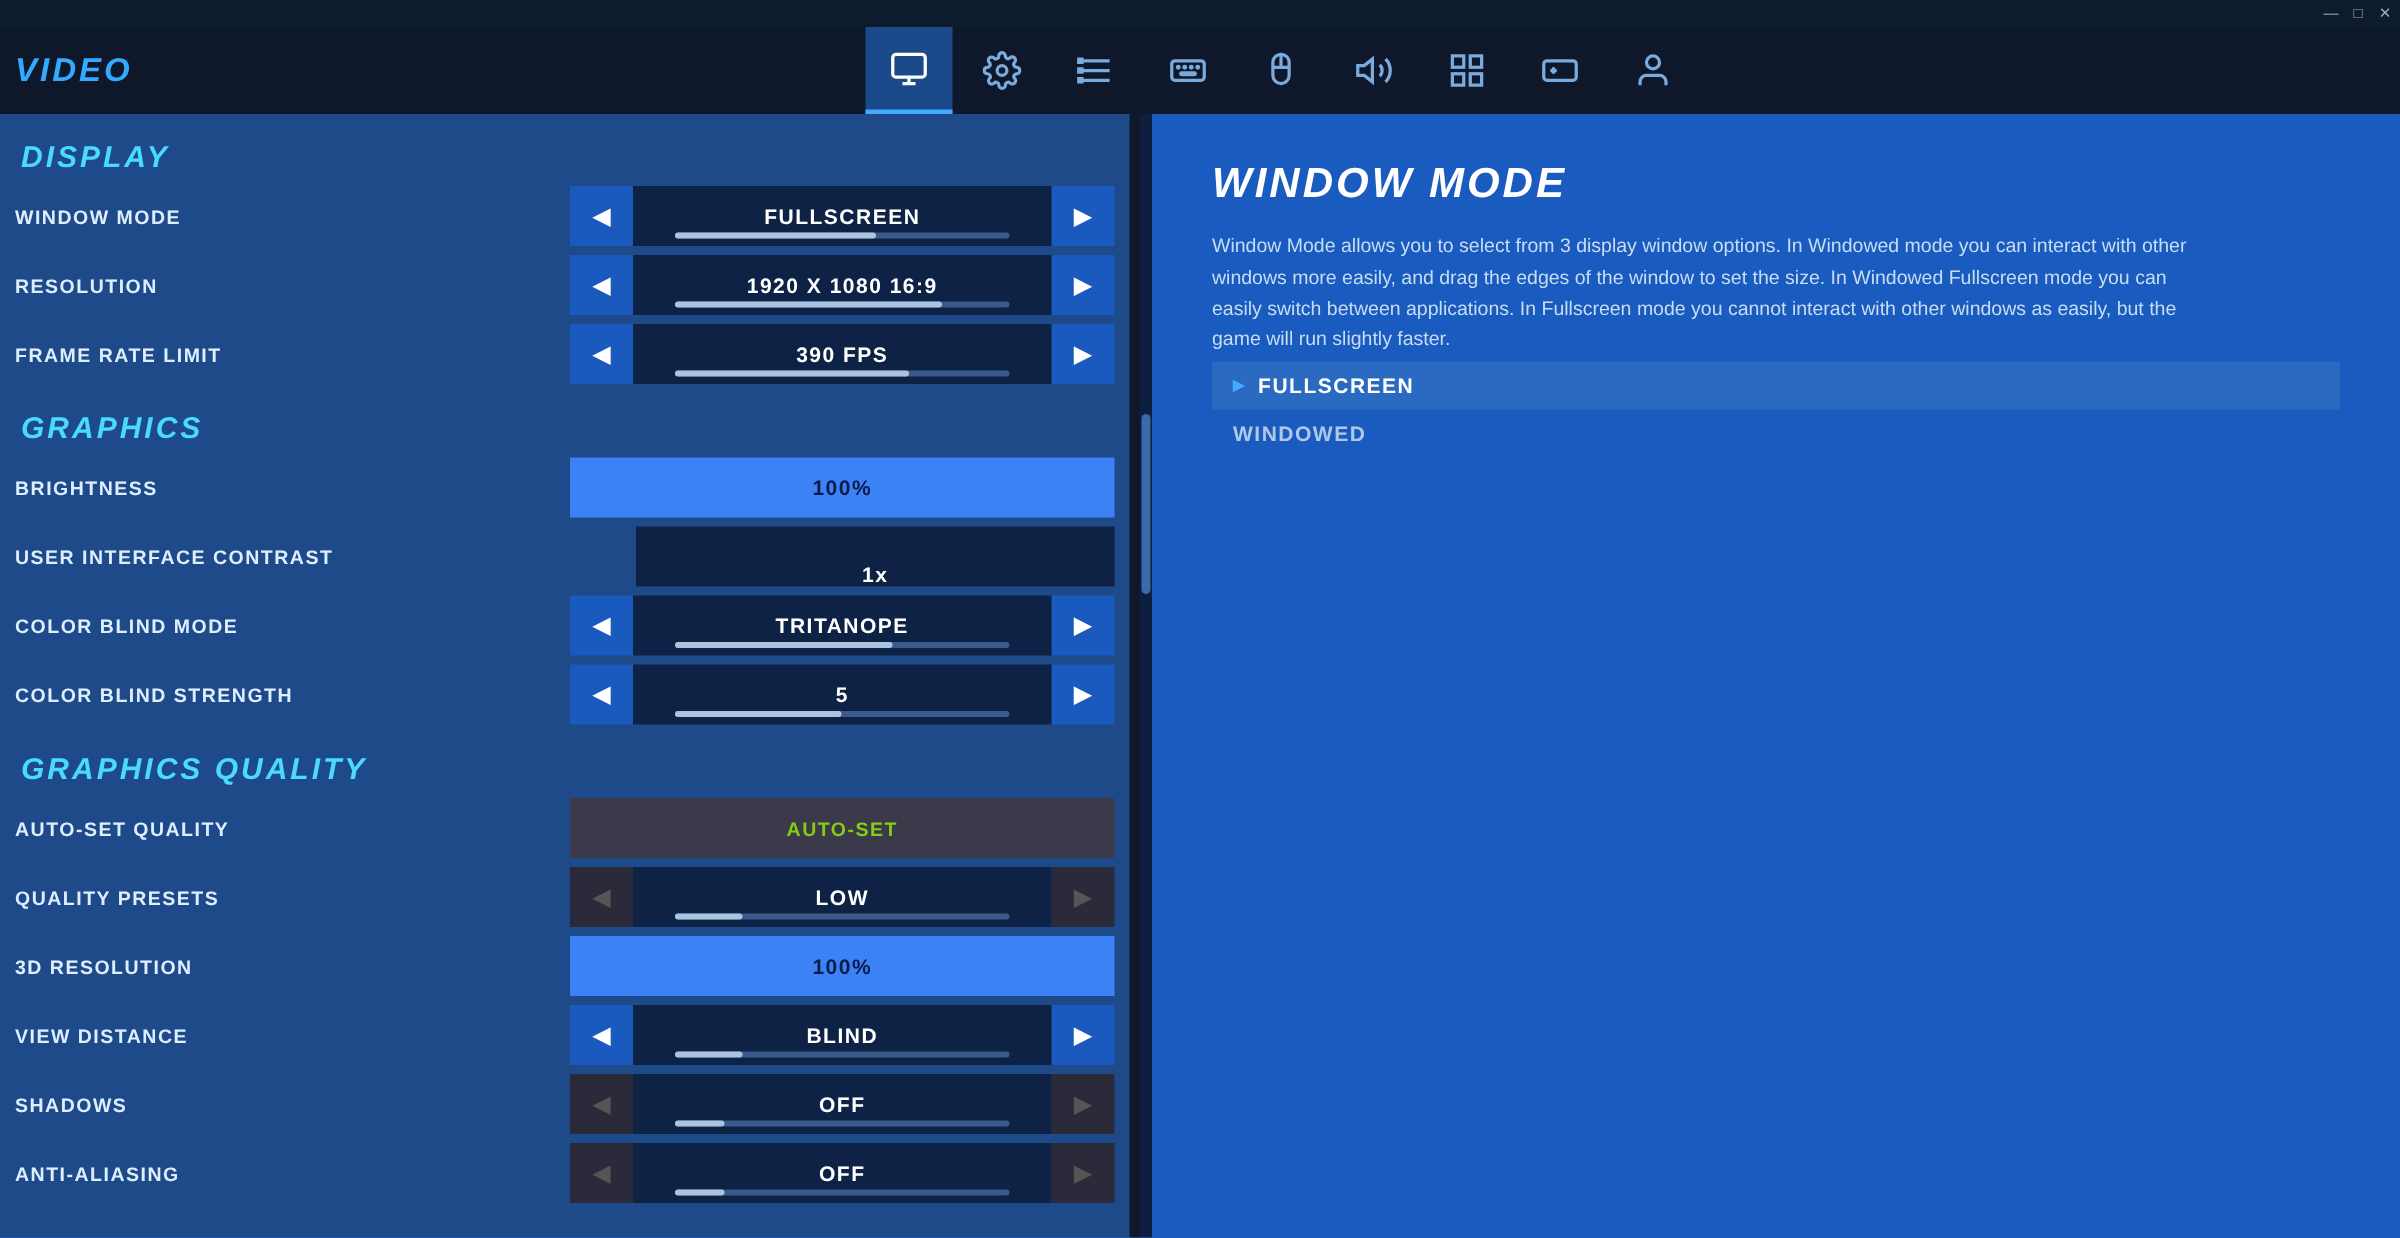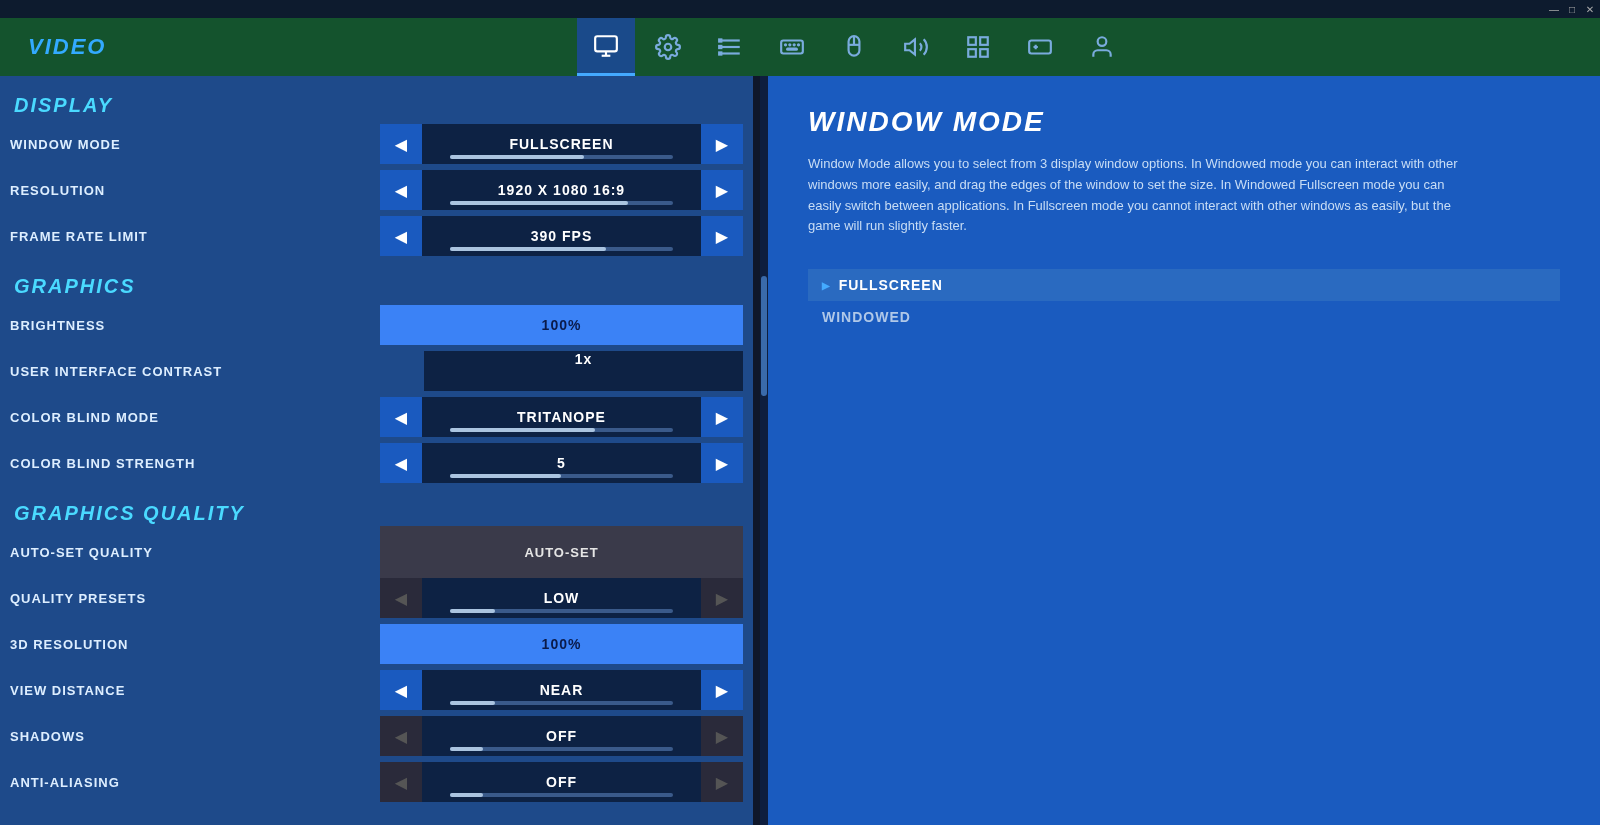--- a/index.html
+++ b/index.html
@@ -28,25 +28,25 @@
       color: #aaa;
       font-size: 10px;
       cursor: pointer;
       display: flex;
       align-items: center;
       justify-content: center;
     }
 
     
     .top-nav {
-      background: #14532d;
+      background: #0f172a;
       height: 58px;
       display: flex;
       align-items: center;
-      padding: 0 28px;
+      padding: 0 10px;
     }
     .page-title {
       color: #3af;
       font-size: 22px;
       font-weight: 900;
       letter-spacing: 2px;
       text-transform: uppercase;
       margin-right: 30px;
       font-style: italic;
     }
@@ -175,41 +175,41 @@
       background: #3b82f6;
       color: #0a1a4a;
     }
 
     
     .slider-display {
       flex: 1;
       background: #0d2244;
       height: 40px;
       display: flex;
-      align-items: flex-start;
+      align-items: flex-end;
       justify-content: center;
       font-size: 14px;
       font-weight: 900;
       letter-spacing: 1px;
       color: white;
       margin-left: 44px;
     }
 
     
     .auto-set-btn {
       flex: 1;
       background: #3a3a4a;
-      height: 52px;
+      height: 40px;
       display: flex;
       align-items: center;
       justify-content: center;
       font-size: 13px;
       font-weight: 900;
       letter-spacing: 1px;
-      color: #e5e5e5;
+      color: #84cc16;
       cursor: pointer;
       border: none;
     }
 
     
     .arrow-btn.disabled {
       background: #2a2a3a;
       color: #555;
     }
 
@@ -227,21 +227,21 @@
       color: white;
       margin-bottom: 16px;
       text-transform: uppercase;
     }
     .right-panel-desc {
       font-size: 13px;
       color: #c8ddf5;
       line-height: 1.6;
       font-weight: normal;
       font-family: Arial, sans-serif;
-      margin-bottom: 32px;
+      margin-bottom: 4px;
       max-width: 660px;
     }
 
     
     .option-list {
       display: flex;
       flex-direction: column;
       gap: 0;
     }
     .option-item {
@@ -496,21 +496,21 @@
           <span>100%</span>
         </div>
       </div>
     </div>
 
     <div class="setting-row">
       <div class="setting-label">VIEW DISTANCE</div>
       <div class="setting-control">
         <button class="arrow-btn">◀</button>
         <div class="value-display">
-          <span>NEAR</span>
+          <span>BLIND</span>
           <div class="bar">
               <div class="bar-fill" style="width:20%"></div>
             </div>
         </div>
         <button class="arrow-btn">▶</button>
       </div>
     </div>
 
     <div class="setting-row">
       <div class="setting-label">SHADOWS</div>

